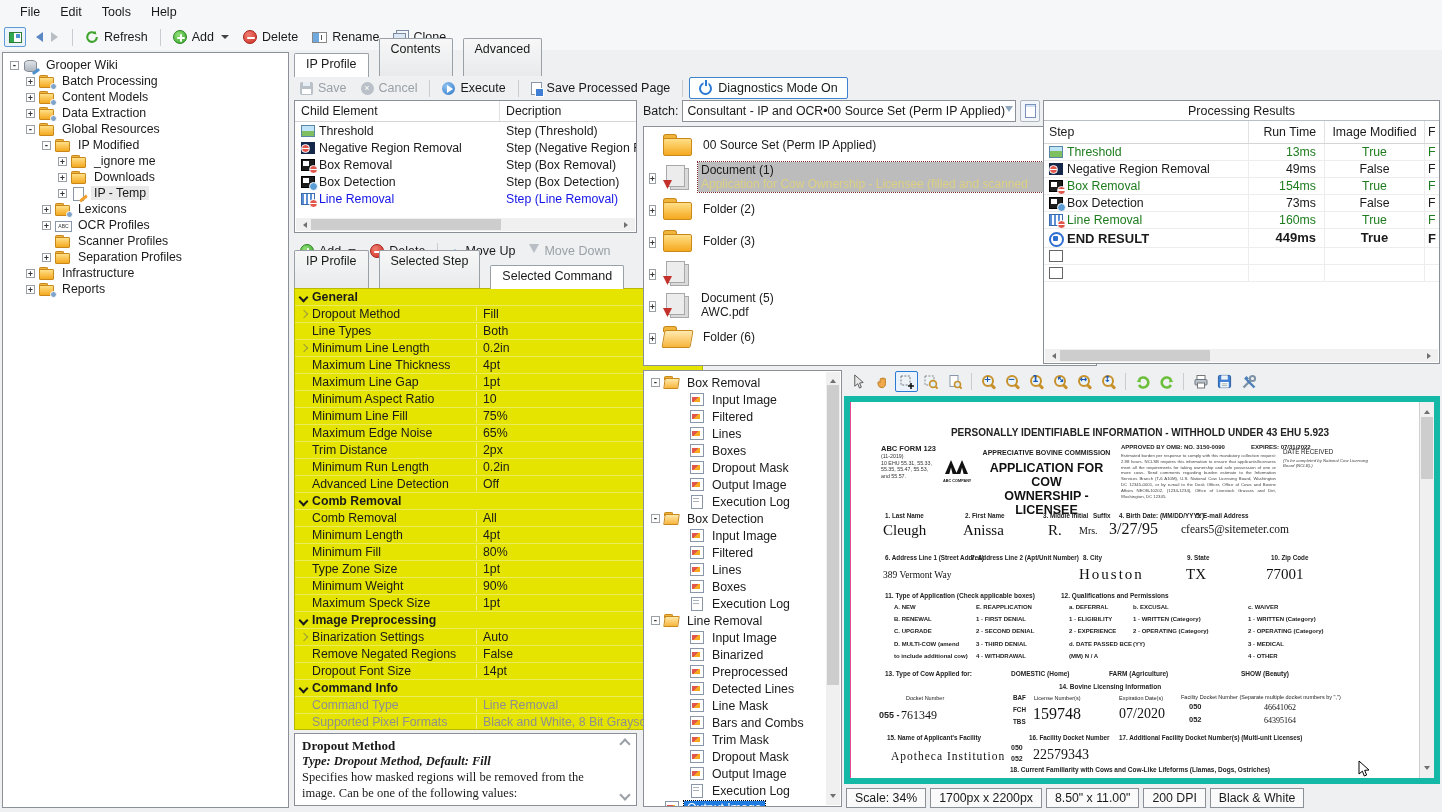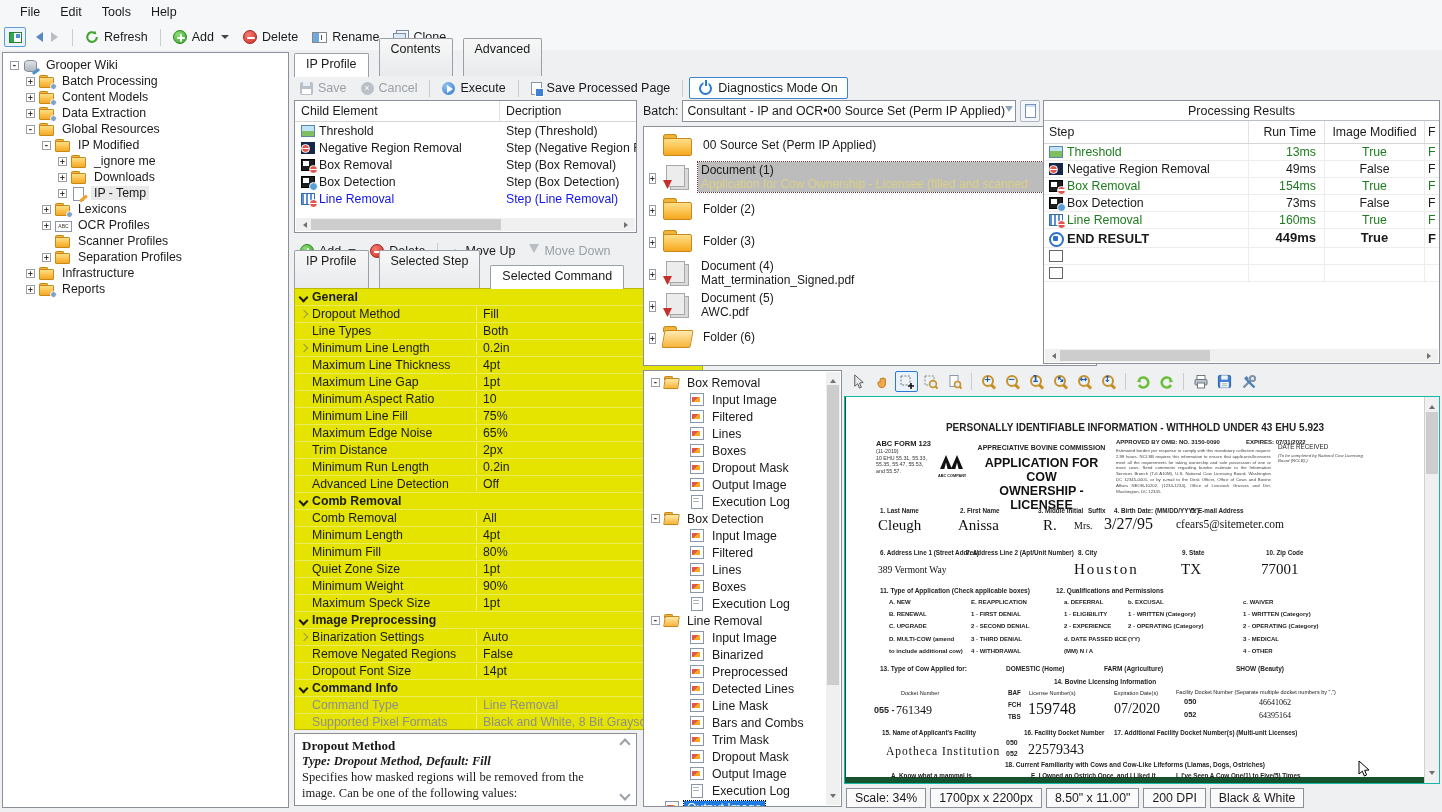--- a/index.html
+++ b/index.html
@@ -165,21 +165,21 @@
 .res-row.end{font-weight:bold;font-size:13px;height:19px}
 
 #viewerbar{left:844px;top:369px;width:596px;height:25px;display:flex;align-items:center;gap:1px;padding-left:3px}
 .vt{width:23px;height:21px;display:flex;align-items:center;justify-content:center;border:1px solid transparent;border-radius:2px;flex:none}
 .vt.active{border-color:#2a7ad4;background:#eaf3fc}
 .vt svg{display:block}
 .mag{position:relative;width:16px;height:16px}
 .mag::before{content:"";position:absolute;left:1px;top:1px;width:8px;height:8px;border:2px solid #c9912a;border-radius:50%;background:#eaf4fb}
 .mag::after{content:"";position:absolute;width:6px;height:3px;background:#c9912a;left:9.5px;top:11px;transform:rotate(45deg);border-radius:1px}
 .mag i{position:absolute;left:1px;top:0.5px;width:12px;height:12px;text-align:center;line-height:12px;font:bold 9px "DejaVu Sans",sans-serif;color:#1a56b0;font-style:normal}
-#canvas{left:844px;top:396px;width:596px;height:388px;background:#14532d;border:1px solid #14b8a6;overflow:hidden}
+#canvas{left:844px;top:396px;width:596px;height:388px;background:#ec4899;border:6px solid #14b8a6;overflow:hidden}
 #page{position:absolute;left:1px;top:0;width:578px;height:380px;background:#fff;color:#111}
 #page .lb{position:absolute;font-size:6.3px;font-weight:bold;white-space:nowrap;letter-spacing:0;color:#222}
 #page .val{position:absolute;font-family:Liberation Serif, serif;white-space:nowrap}
 #page .opt{font-size:6px;font-weight:bold;line-height:12.2px;white-space:nowrap;color:#222}
 #vscroll-main{position:absolute;right:0;top:0;bottom:0;width:15px;background:#f0f0f0;border-left:1px solid #d0d0d0;display:flex;flex-direction:column;align-items:center}
 
 #statusbar{left:846px;top:786px;width:594px;height:24px;display:flex;align-items:center;gap:4px}
 .seg{border:1px solid #8a8f98;background:#fafafa;padding:2px 8px;font-size:12.3px;white-space:nowrap}
 
 #cursor{left:1358px;top:760px;z-index:9}
@@ -547,21 +547,21 @@
     </div>
 
     <div class="pg-row">
       <span class="pg-chev"></span>
       <span class="pg-name">Minimum Fill</span>
       <span class="pg-val">80%</span>
     </div>
 
     <div class="pg-row">
       <span class="pg-chev"></span>
-      <span class="pg-name">Quiet Zone Size</span>
+      <span class="pg-name">Type Zone Size</span>
       <span class="pg-val">1pt</span>
     </div>
 
     <div class="pg-row">
       <span class="pg-chev"></span>
       <span class="pg-name">Minimum Weight</span>
       <span class="pg-val">90%</span>
     </div>
 
     <div class="pg-row">
@@ -664,24 +664,20 @@
         <span class="bt-exp"><span class="expbox">+</span></span>
         <span class=" bt-folder"></span>
         <span class="bt-text">
           <span class="bt-label">Folder (3)</span>
         </span>
       </div>
 
       <div class="bt-row">
         <span class="bt-exp"><span class="expbox">+</span></span>
         <span class=" bt-doc"></span>
-        <span class="bt-text">
-          <span class="bt-label">Document (4)</span>
-          <span class="bt-sub">Matt_termination_Signed.pdf</span>
-        </span>
       </div>
 
       <div class="bt-row">
         <span class="bt-exp"><span class="expbox">+</span></span>
         <span class=" bt-doc"></span>
         <span class="bt-text">
           <span class="bt-label">Document (5)</span>
           <span class="bt-sub">AWC.pdf</span>
         </span>
       </div>

